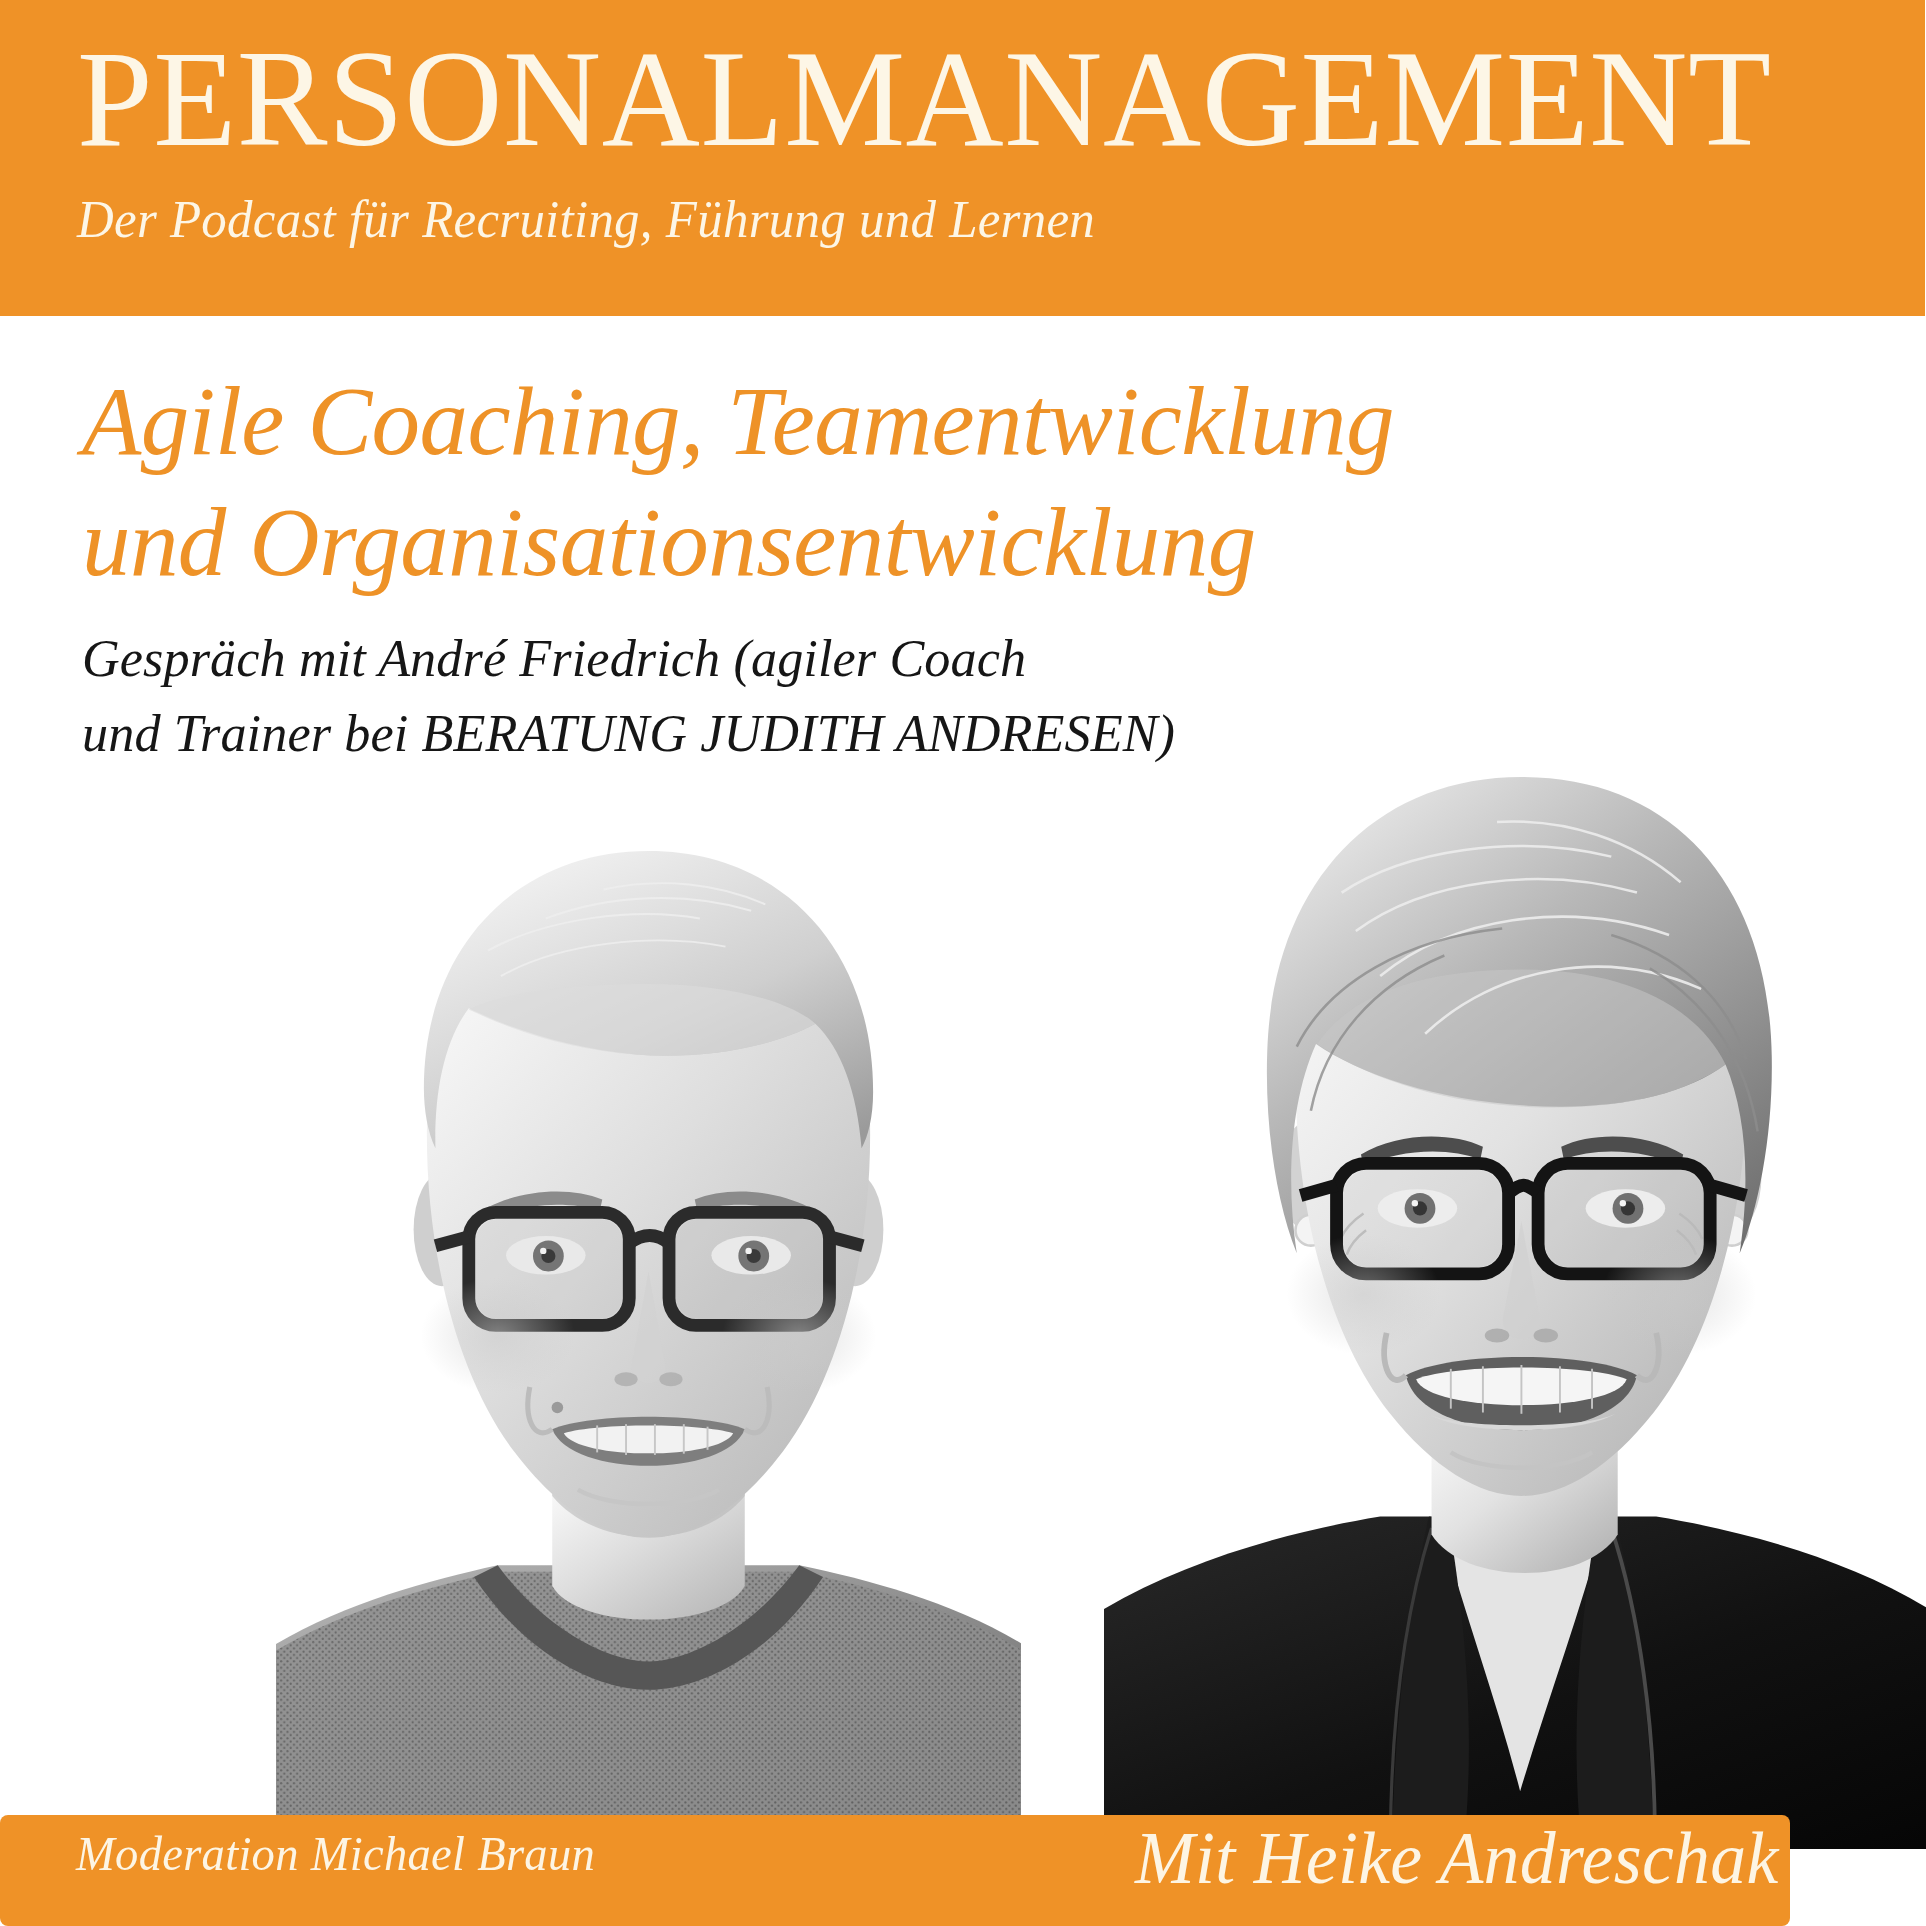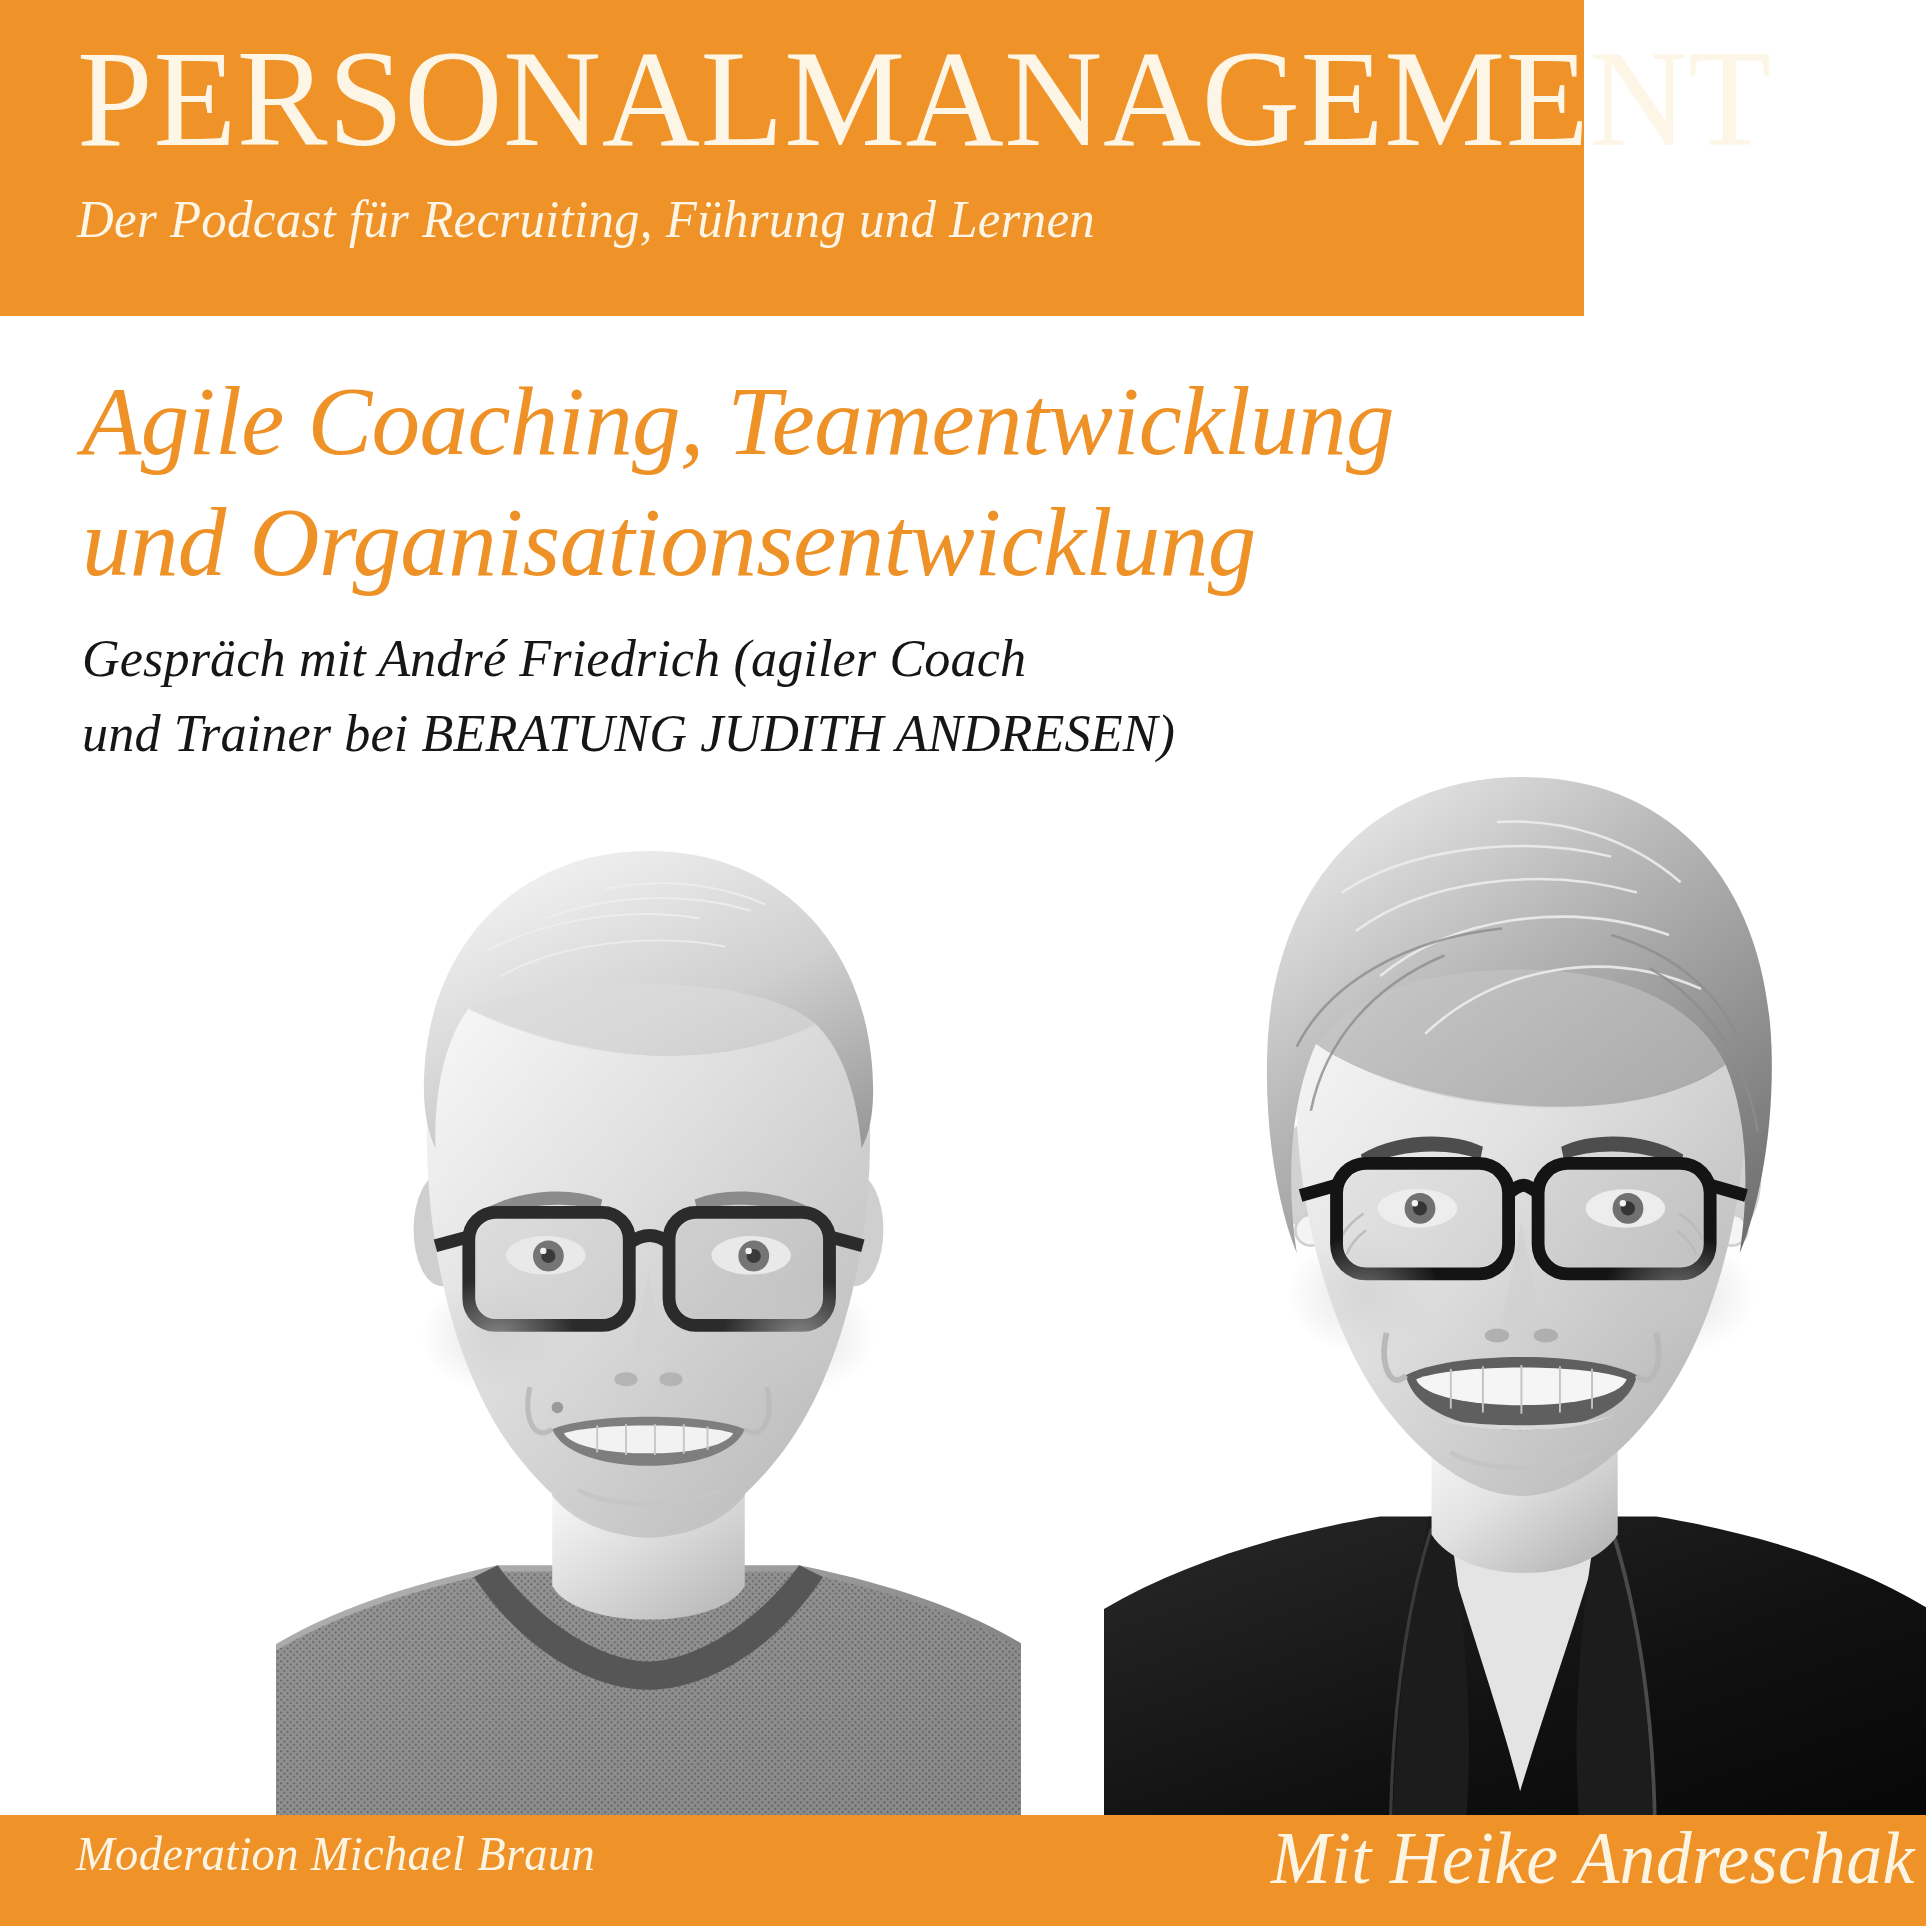--- a/index.html
+++ b/index.html
@@ -14,21 +14,21 @@
     background: #ffffff;
     overflow: hidden;
     font-family: "Liberation Serif", "DejaVu Serif", serif;
   }
 
   
   #header-band {
     position: absolute;
     left: 0;
     top: 0;
-    width: 1584px;
+    width: 1925px;
     height: 316px;
     background: #ef9227;
     z-index: 30;
   }
   #brand-title {
     position: absolute;
     left: 77px;
     top: 29.5px;
     color: #fdf6e6;
     font-family: "Liberation Serif", "DejaVu Serif", serif;
@@ -110,24 +110,25 @@
     bottom: 0;
   }
   #portrait-left  { left: 276px;  width: 745px; height: 1091px; }
   #portrait-right { left: 1104px; width: 822px; height: 1149px; bottom: 0; }
 
   
   #footer-band {
     position: absolute;
     left: 0;
     top: 1815px;
-    width: 1926px;
+    width: 1790px;
     height: 111px;
     background: #ef9227;
     z-index: 40;
+    border-radius: 8px;
   }
   #moderation-label {
     position: absolute;
     left: 76px;
     top: 15.4px;
     color: #fdf5e4;
     font-family: "Liberation Serif", "DejaVu Serif", serif;
     font-style: italic;
     font-weight: 400;
     font-size: 48px;

